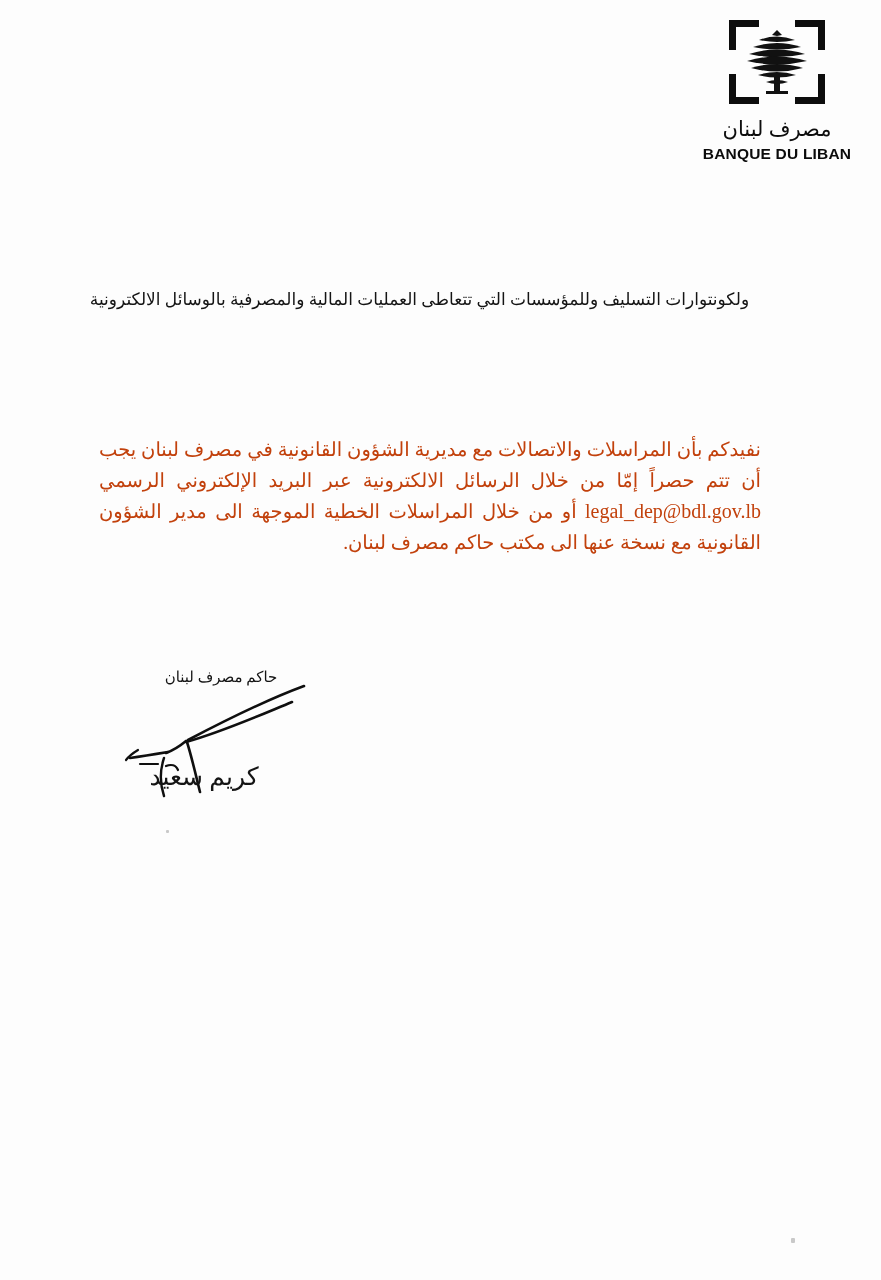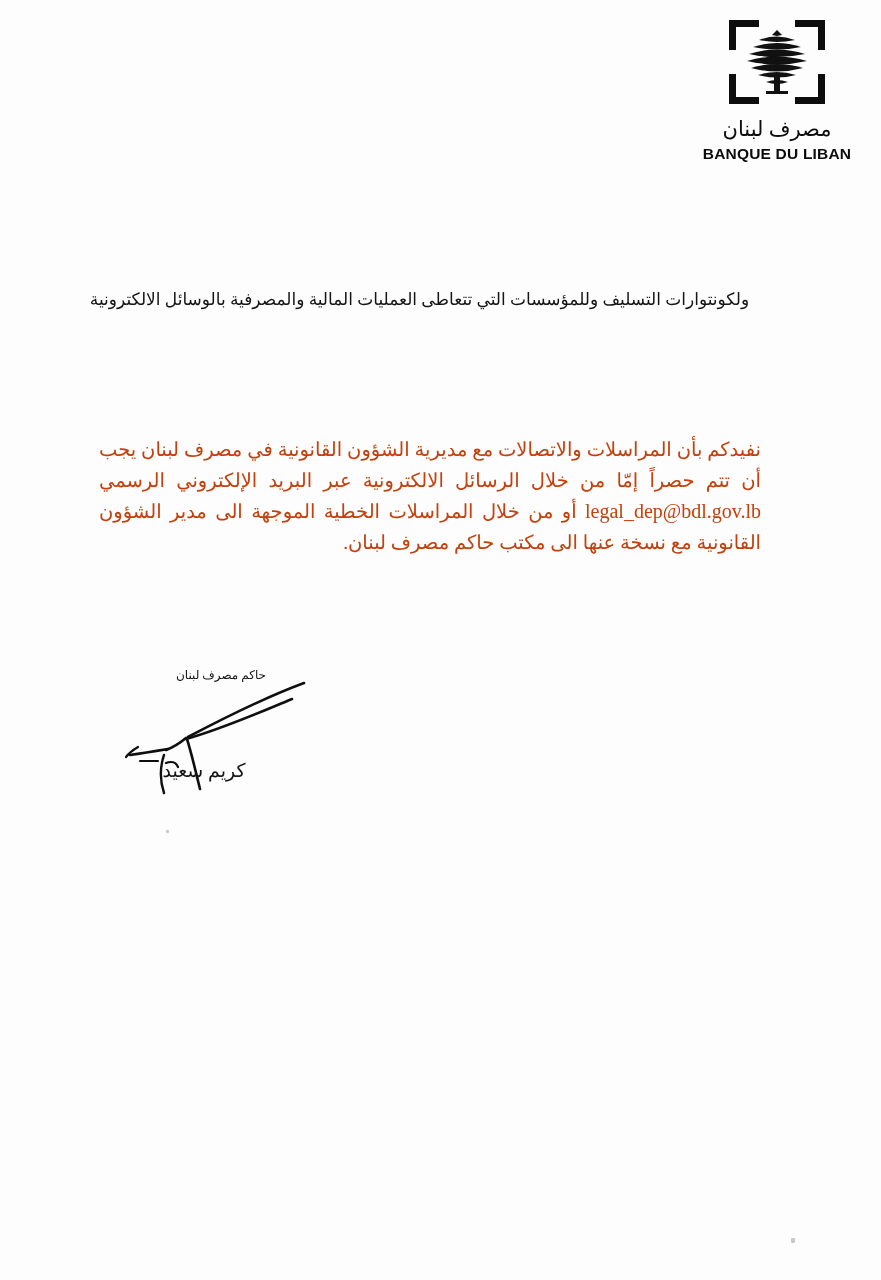--- a/index.html
+++ b/index.html
@@ -124,32 +124,32 @@
 
   
   .sign-block {
     position: absolute;
     top: 668px;
     right: 545px;
     width: 230px;
     text-align: center;
   }
   .sign-role {
-    font-size: 12px;
+    font-size: 15px;
     color: #141414;
     white-space: nowrap;
   }
   .sign-mark {
     display: block;
     margin: -6px auto 0;
     width: 210px;
     height: 120px;
   }
   .sign-name {
-    font-size: 19px;
+    font-size: 25px;
     color: #141414;
     margin-top: -38px;
     margin-right: 34px;
     letter-spacing: 1px;
     white-space: nowrap;
   }
 
   .speck {
     position: absolute;
     width: 4px;

